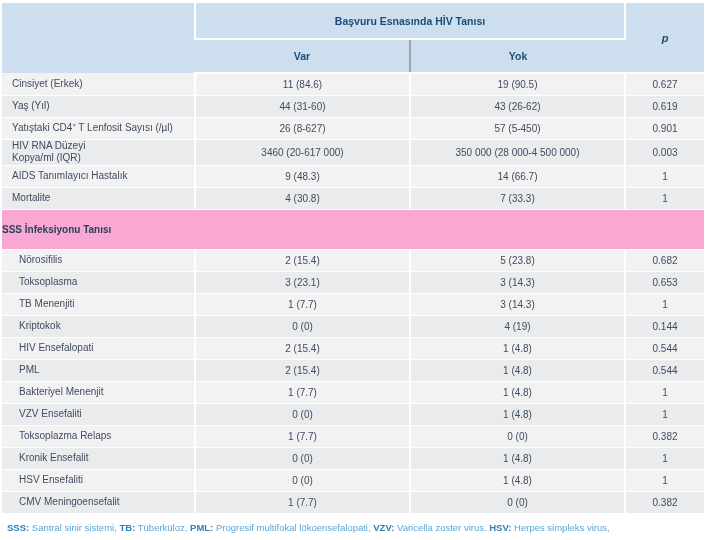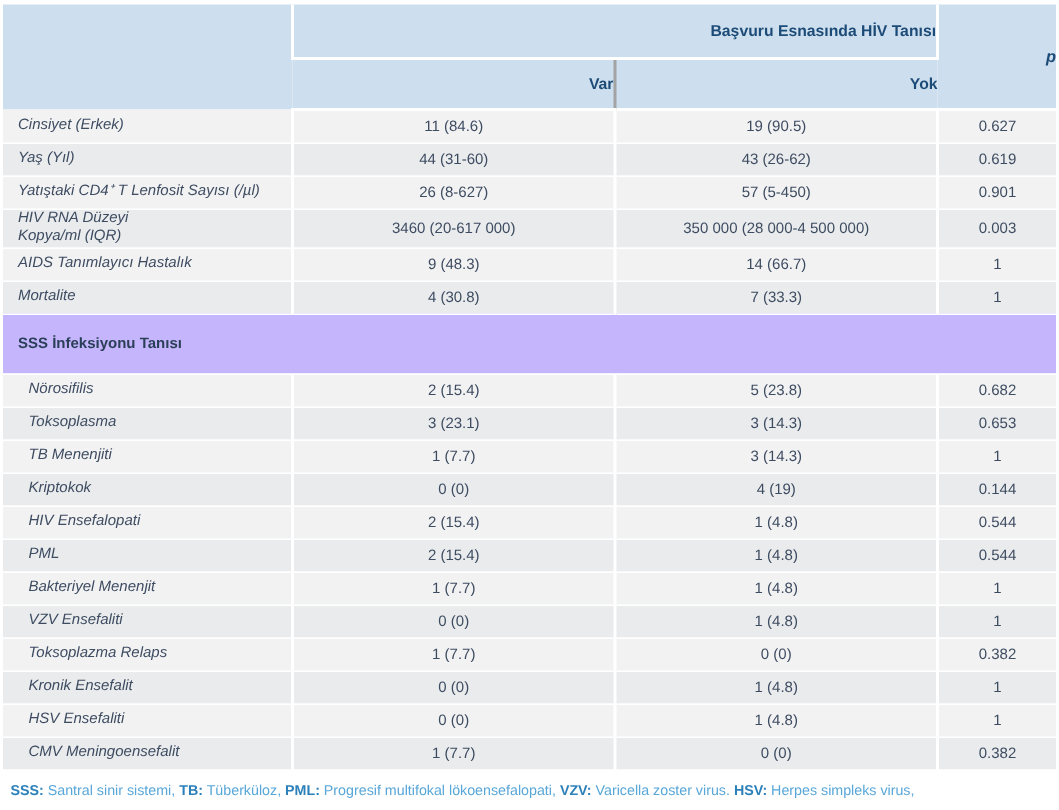--- a/index.html
+++ b/index.html
@@ -8,52 +8,51 @@
   .page { width: 706px; height: 540px; padding: 3px 2px 0 2px; }
 
   table.cmp { width: 702px; border-collapse: collapse; table-layout: fixed; }
 
   thead th {
     background: #cddfee;
     color: #1d4b77;
     font-size: 10.5px;
     font-weight: bold;
     vertical-align: middle;
-    text-align: right;
+    text-align: center;
   }
   tr.hrow-a .h-group { height: 36px; border-left: 2px solid #fff; border-right: 2px solid #fff; border-bottom: 2px solid #fff; }
   tr.hrow-a .h-empty { border-bottom: none; }
   tr.hrow-a .h-p { font-style: italic; font-size: 11px; }
   tr.hrow-b .h-sub { height: 34px; }
   tr.hrow-b .h-sub.first { border-right: 2px solid #a3a3a3; }
   thead tr.hrow-b th, thead .h-empty, thead .h-p { border-bottom: 2px solid #fff; }
 
   tbody td {
     font-size: 10px;
     color: #3e4c61;
     height: 22px;
     vertical-align: middle;
     border-bottom: 1px solid #fff;
   }
   tr.data-row td { border-right: 2px solid #fff; }
   tr.data-row td:last-child { border-right: none; }
   tr.light td { background: #f2f2f3; }
   tr.dark td { background: #e9ebed; }
 
-  .c-label { text-align: left; padding-left: 10px; white-space: pre-line; line-height: 12.5px; font-style: italic; }
+  .c-label { text-align: left; padding-left: 10px; white-space: pre-line; line-height: 12.5px; }
   .c-label.indent { padding-left: 17px; }
   .c-num, .c-p { text-align: center; }
 
   tr.section-row td {
-    background: #c4b5fd;
+    background: #f9a8d4;
     color: #2b3f58;
     font-weight: bold;
     font-size: 10px;
     text-align: left;
-    padding-left: 10px;
     height: 40px;
   }
 
   .footnote { margin-top: 6px; padding-left: 5px; font-size: 9.5px; line-height: 15px; }
   .fn-label { color: #2d81ba; font-weight: bold; }
   .fn-text { color: #58a7d9; }
 </style>
 </head>
 <body>
 

